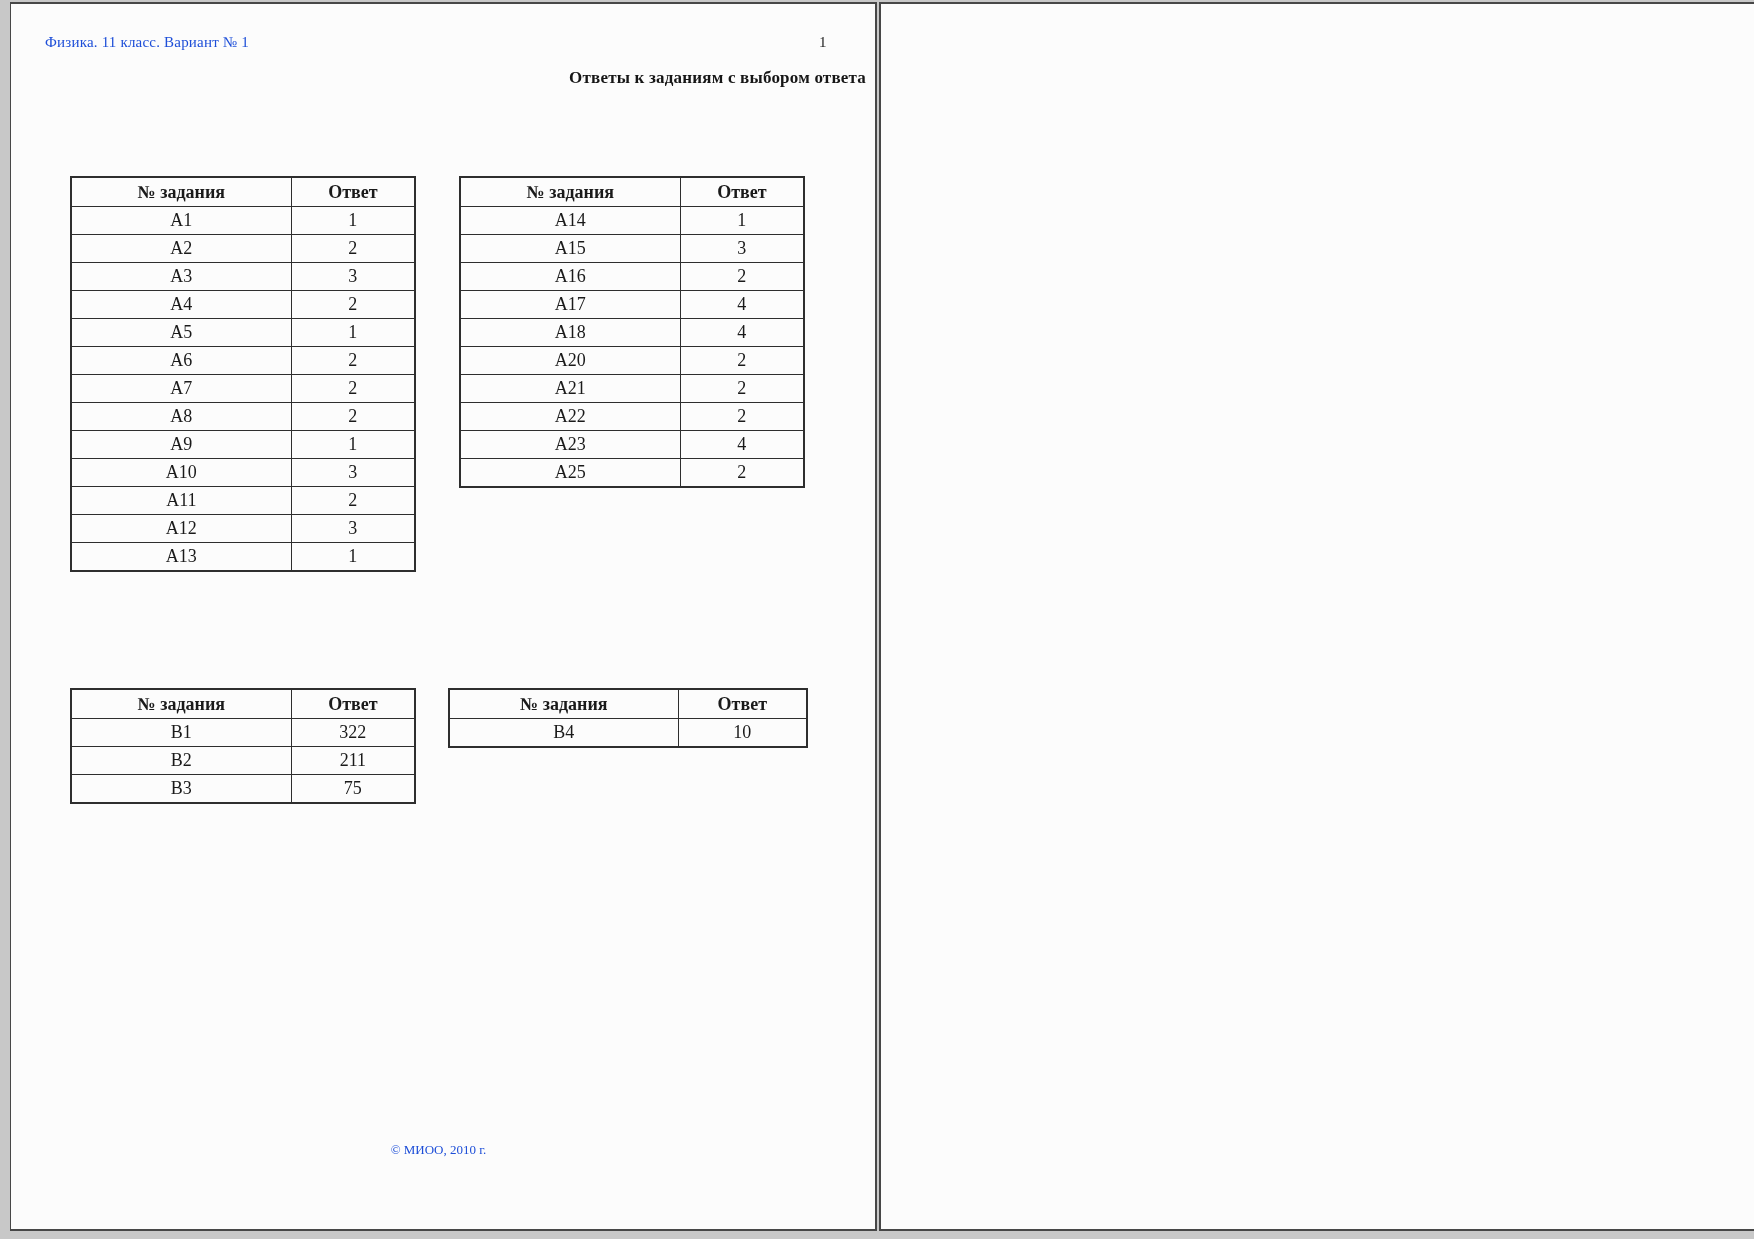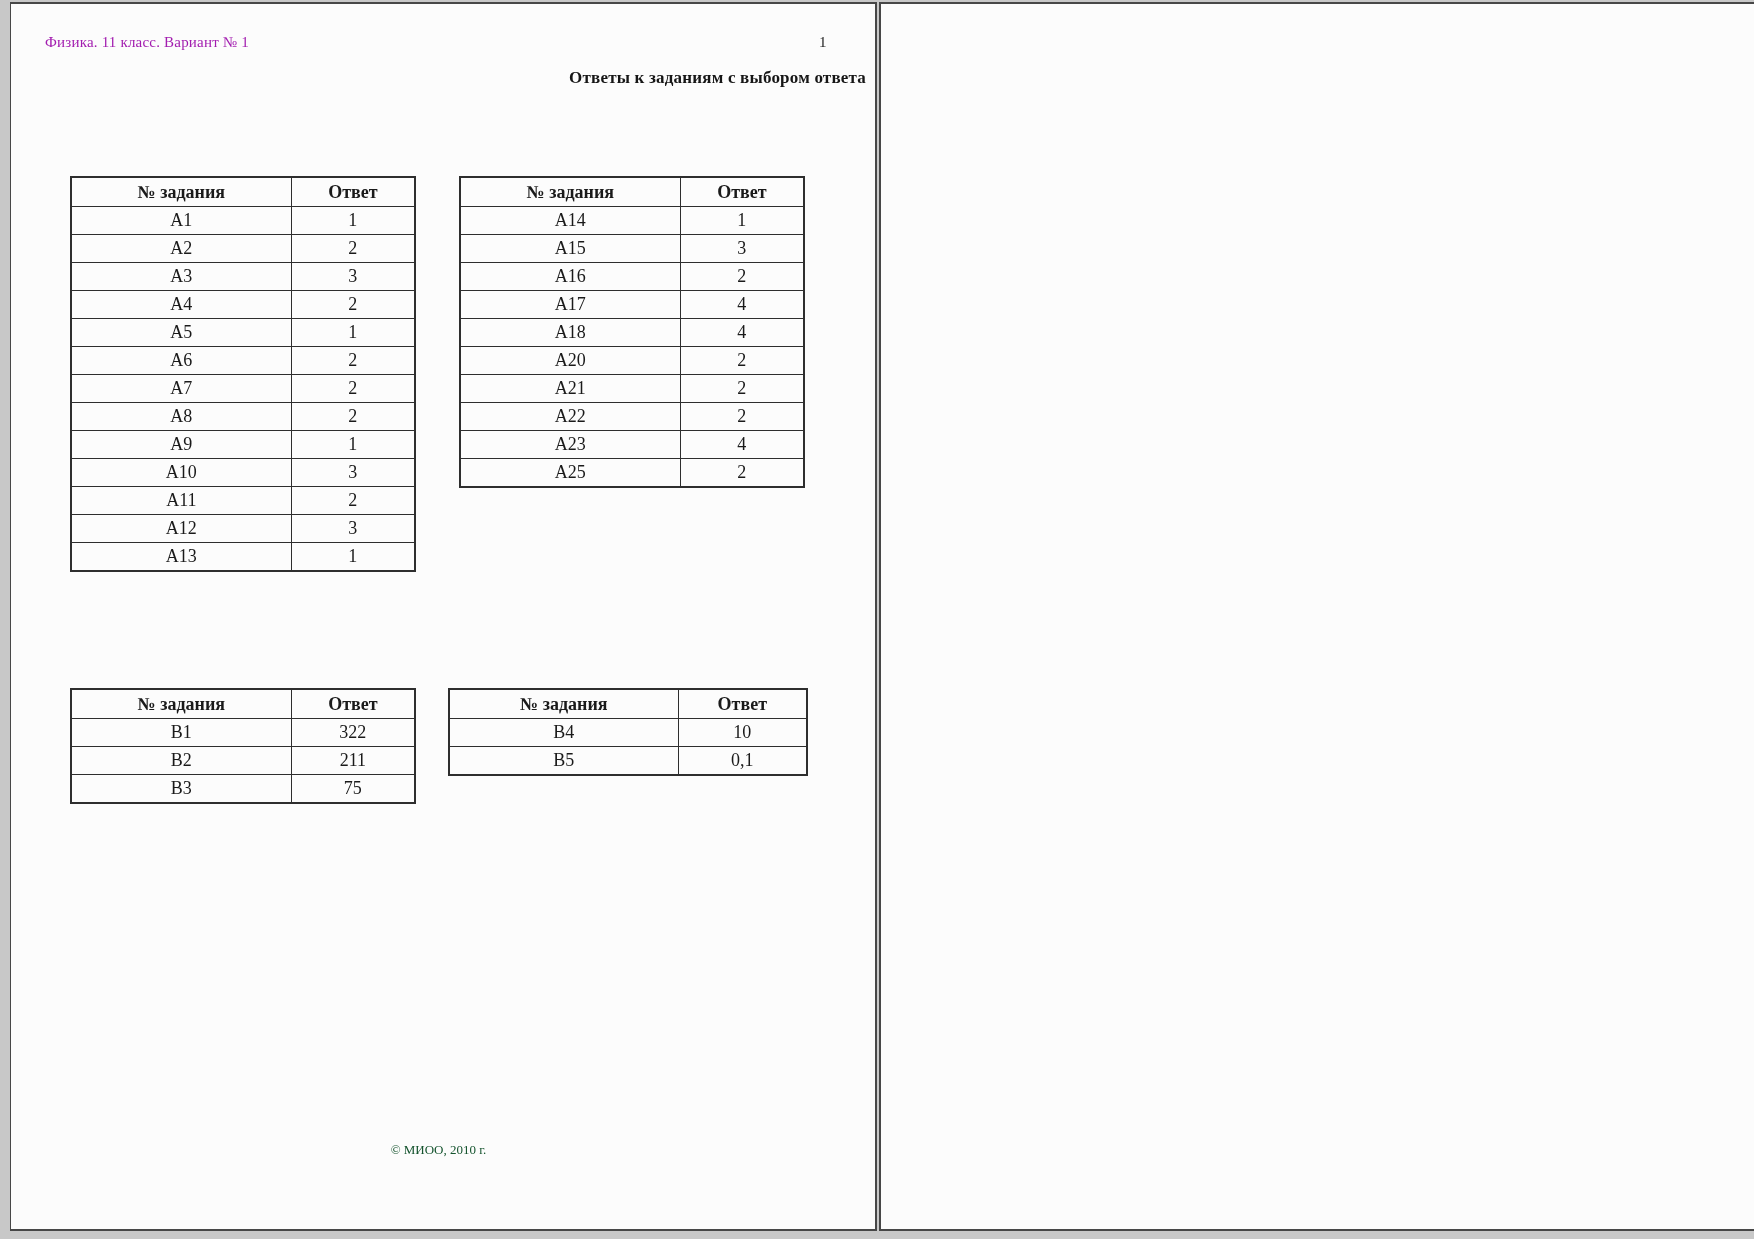--- a/index.html
+++ b/index.html
@@ -33,21 +33,21 @@
   .page-right {
     left: 879px;
     width: 890px;
     border-right: none;
   }
   .running-header {
     position: absolute;
     left: 34px;
     top: 30px;
     font-size: 15px;
-    color: #a21caf;
+    color: #1d4ed8;
     letter-spacing: 0.2px;
   }
   .page-number {
     position: absolute;
     left: 808px;
     top: 30px;
     font-size: 15px;
     color: #1c1c1c;
   }
   .section-title {
@@ -96,21 +96,21 @@
   .col-task   { width: 64%; }
   .col-answer { width: 36%; }
 
   .footer-note {
     position: absolute;
     left: 0;
     width: 855px;
     top: 1138px;
     text-align: center;
     font-size: 13px;
-    color: #14532d;
+    color: #1d4ed8;
   }
 </style>
 </head>
 <body>
 
 <div class="canvas">
 
   <div class="page page-left">
 
     <div class="running-header">Физика. 11 класс. Вариант № 1</div>
@@ -278,24 +278,20 @@
         <tr>
           <th>№ задания</th>
           <th>Ответ</th>
         </tr>
       </thead>
       <tbody>
           <tr>
             <td>В4</td>
             <td>10</td>
           </tr>
-          <tr>
-            <td>В5</td>
-            <td>0,1</td>
-          </tr>
         </tbody>
     </table>
 
     <div class="footer-note">© МИОО, 2010 г.</div>
 
   </div>
 
   <div class="page page-right"></div>
 
 </div>

